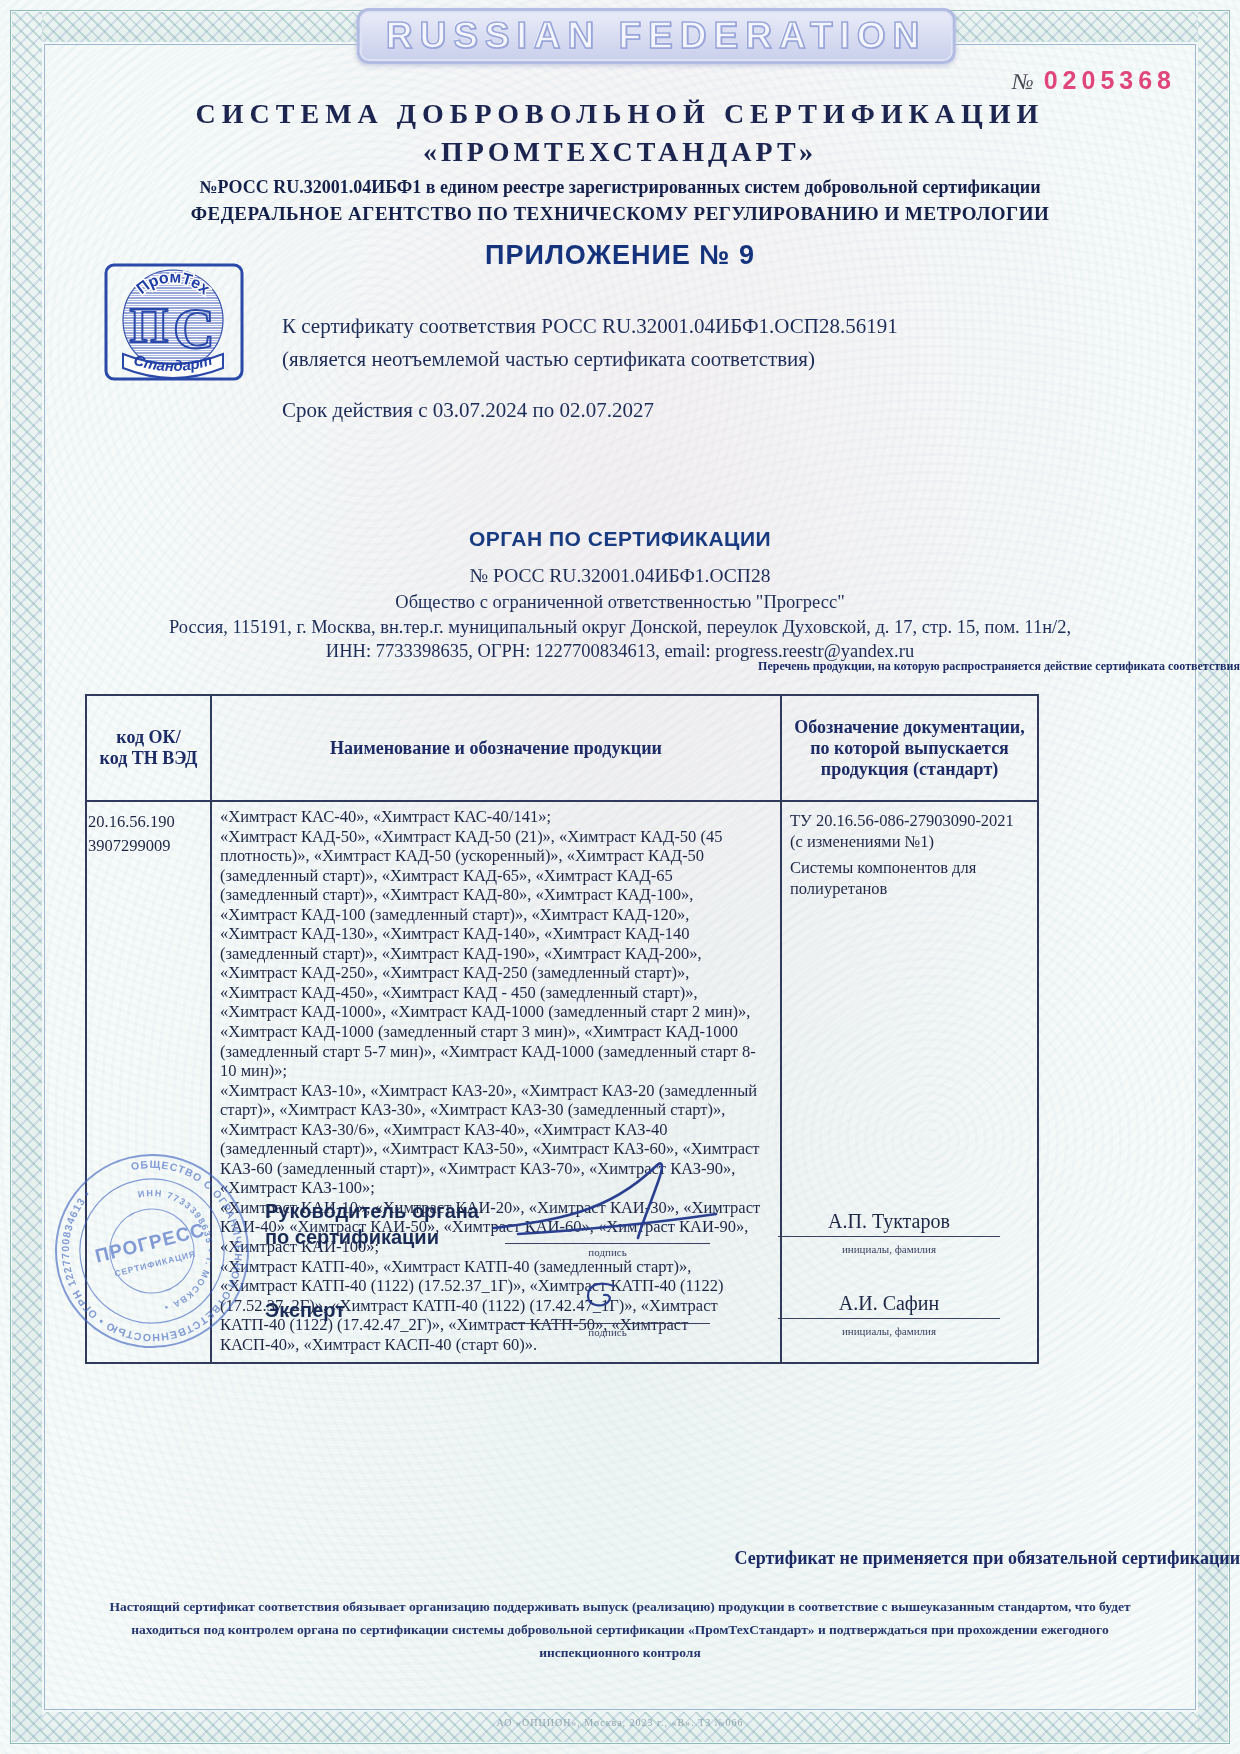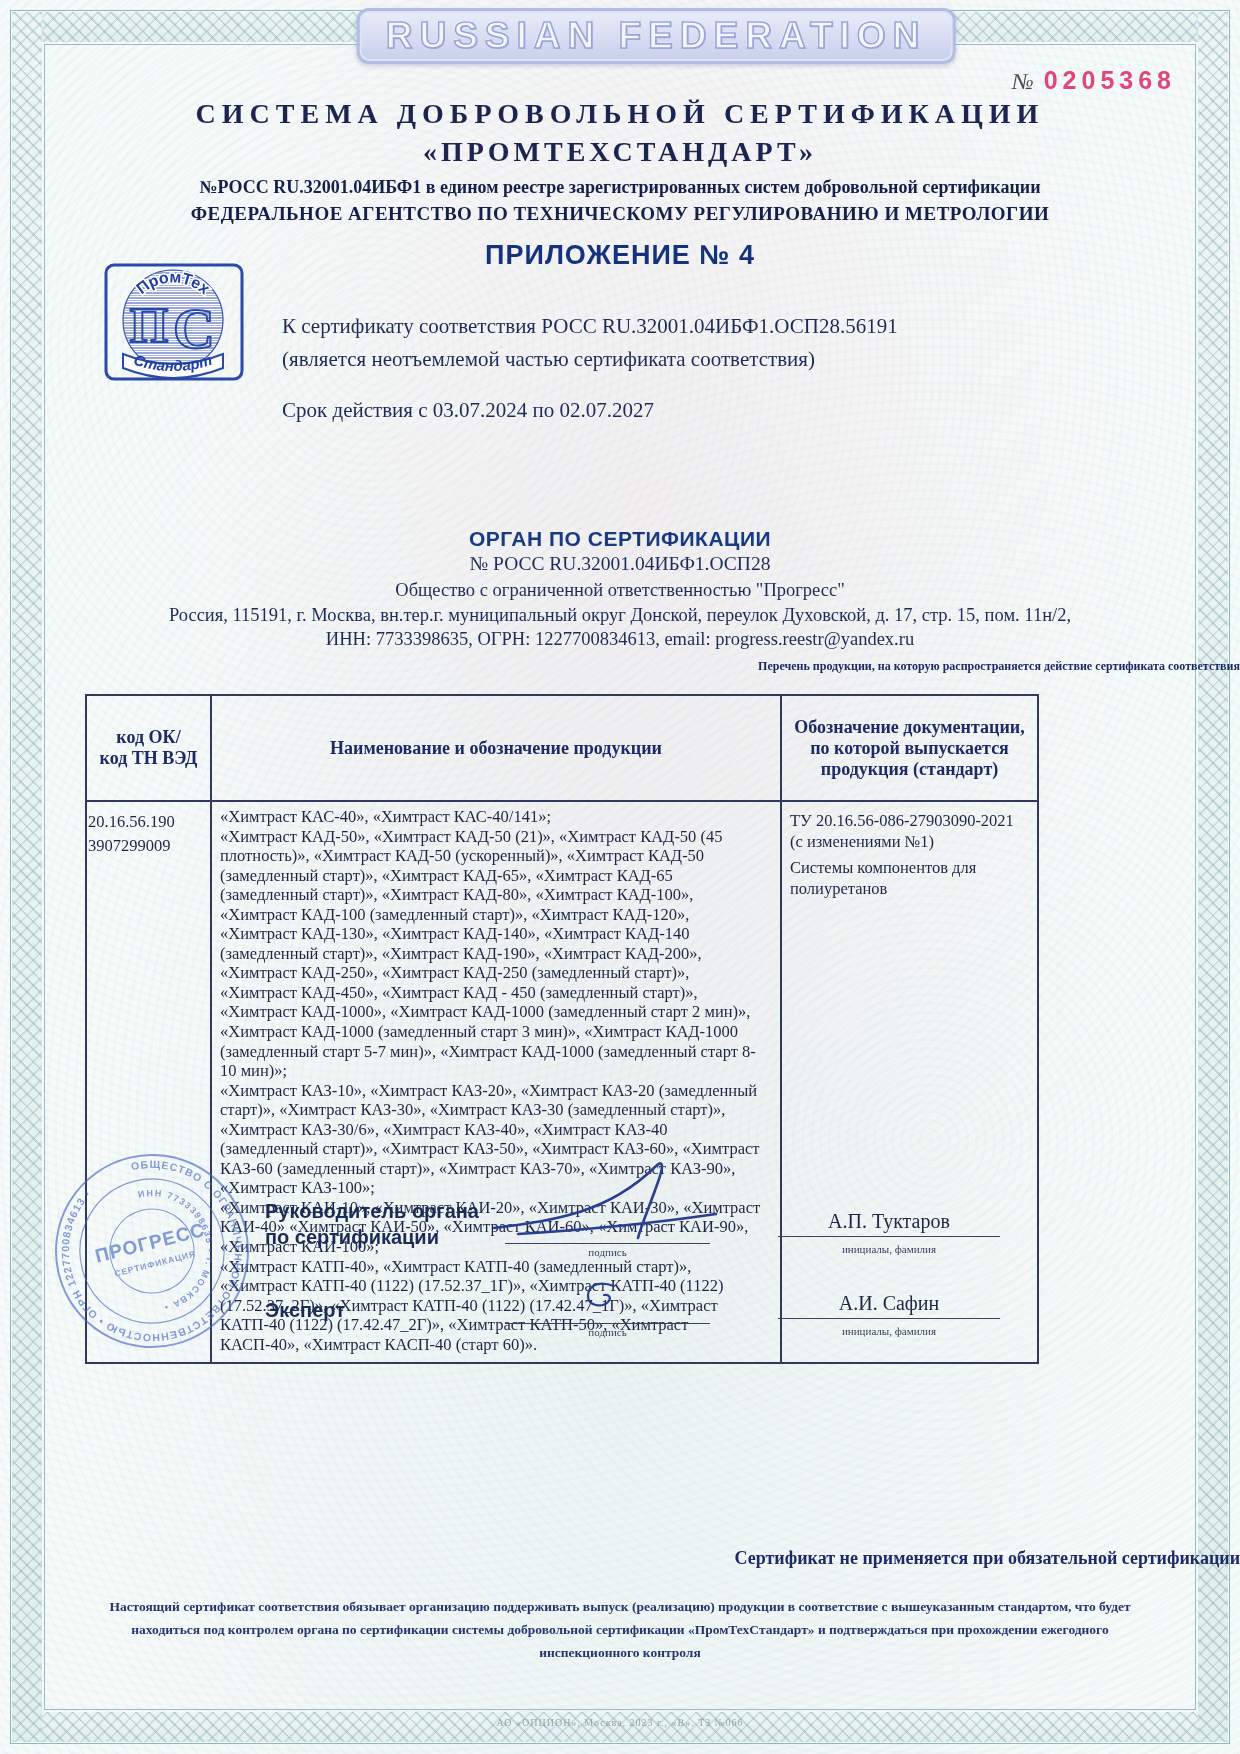--- a/index.html
+++ b/index.html
@@ -63,21 +63,21 @@
   
   .logo{position:absolute;left:103px;top:262px;width:142px;height:120px;}
 
   
   .cert-block{position:absolute;left:282px;top:310px;font-size:21px;color:#1d2b57;line-height:1.55;}
   .validity{position:absolute;left:282px;top:398px;font-size:21px;color:#1d2b57;}
 
   
   .org-block{position:absolute;top:527px;left:0;width:100%;text-align:center;color:#1d2b57;}
   .org-title{font-family:"Liberation Sans",sans-serif;font-weight:bold;font-size:21px;color:#173a80;letter-spacing:.5px;}
-  .org-num{font-size:19.5px;margin-top:2px;}
+  .org-num{font-size:19.5px;margin-top:14px;}
   .org-co{font-size:18.5px;margin-top:5px;}
   .org-addr{font-size:18.5px;margin-top:4px;}
   .org-cont{font-size:18.5px;margin-top:3px;}
 
   
   .table-caption{position:absolute;top:659px;left:0;width:100%;text-align:right;
     font-size:12px;font-weight:bold;color:#1c2a66;}
   table.cert{position:absolute;left:85px;top:694px;width:952px;border-collapse:collapse;table-layout:fixed;}
   table.cert col.c1{width:125px;} table.cert col.c2{width:570px;} table.cert col.c3{width:257px;}
   table.cert th, table.cert td{border:2px solid #323a5c;}
@@ -142,21 +142,21 @@
     <span class="no">№</span><span class="num">0205368</span>
   </div>
 
   <div class="title-block">
     <div class="t1">СИСТЕМА ДОБРОВОЛЬНОЙ СЕРТИФИКАЦИИ</div>
     <div class="t2">«ПРОМТЕХСТАНДАРТ»</div>
     <div class="t3">№РОСС RU.32001.04ИБФ1 в едином реестре зарегистрированных систем добровольной сертификации</div>
     <div class="t4">ФЕДЕРАЛЬНОЕ АГЕНТСТВО ПО ТЕХНИЧЕСКОМУ РЕГУЛИРОВАНИЮ И МЕТРОЛОГИИ</div>
   </div>
 
-  <div class="appendix-title">ПРИЛОЖЕНИЕ № 4</div>
+  <div class="appendix-title">ПРИЛОЖЕНИЕ № 9</div>
 
   <div class="logo">
     <svg width="142" height="120" viewBox="0 0 142 120">
       <defs>
         <pattern id="hatch" width="5" height="5" patternUnits="userSpaceOnUse" patternTransform="rotate(0)">
           <rect width="5" height="5" fill="#ffffff"></rect>
           <line x1="0" y1="1" x2="5" y2="1" stroke="#3b55b5" stroke-width="1.1"></line>
           <line x1="0" y1="3.5" x2="5" y2="3.5" stroke="#7f93d6" stroke-width=".7"></line>
         </pattern>
         <path id="arcTop" d="M 26,56 A 45,45 0 0 1 114,56"></path>

